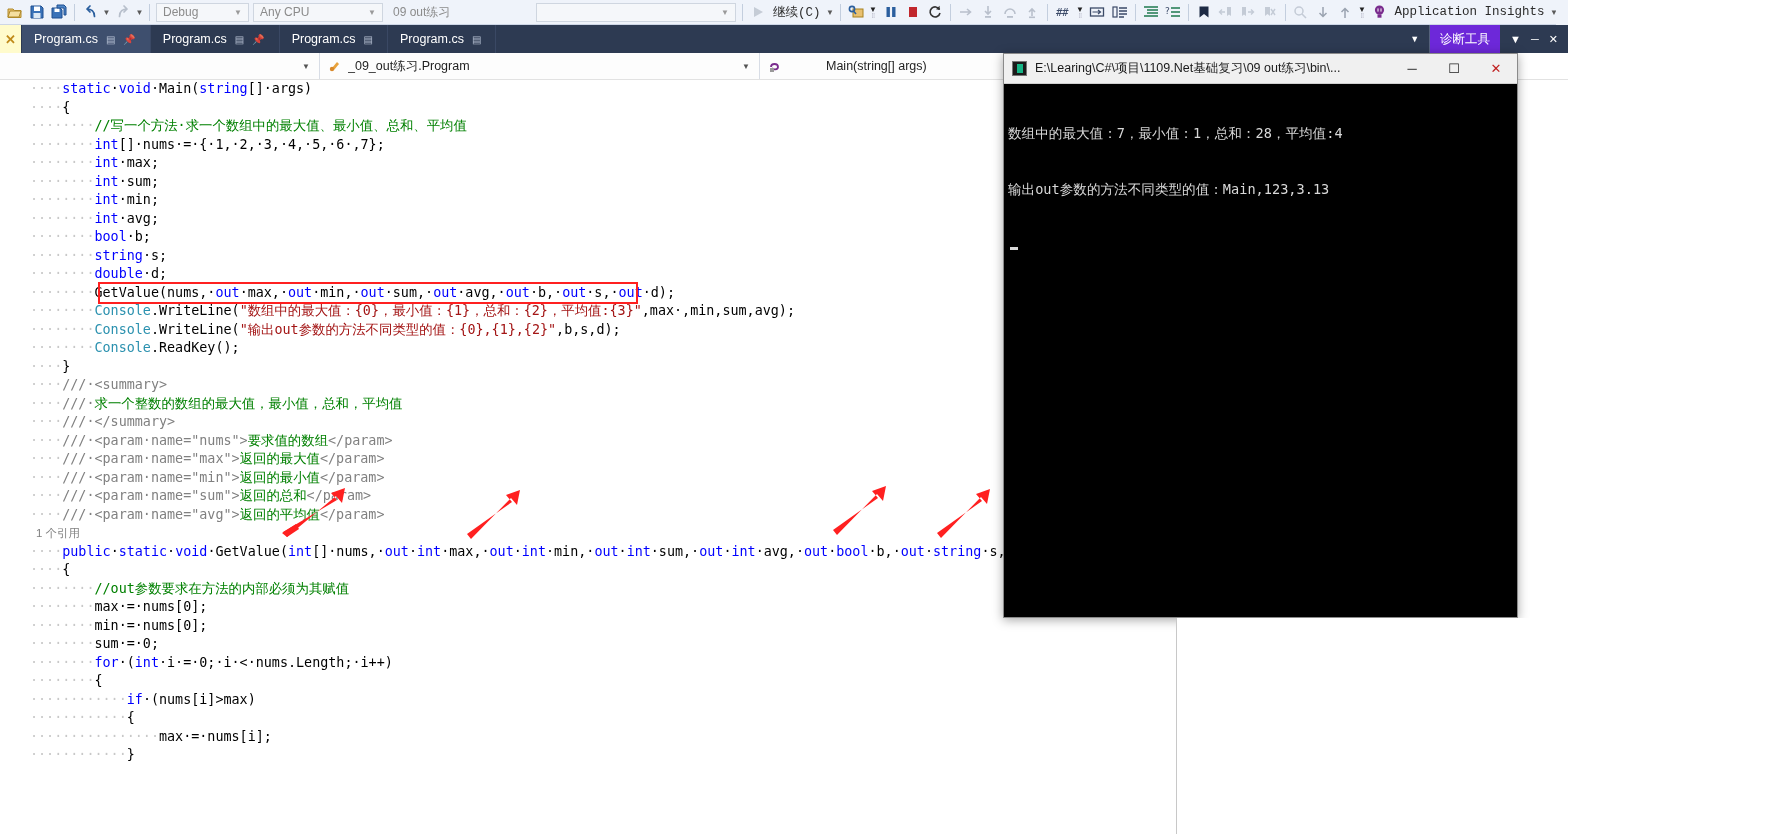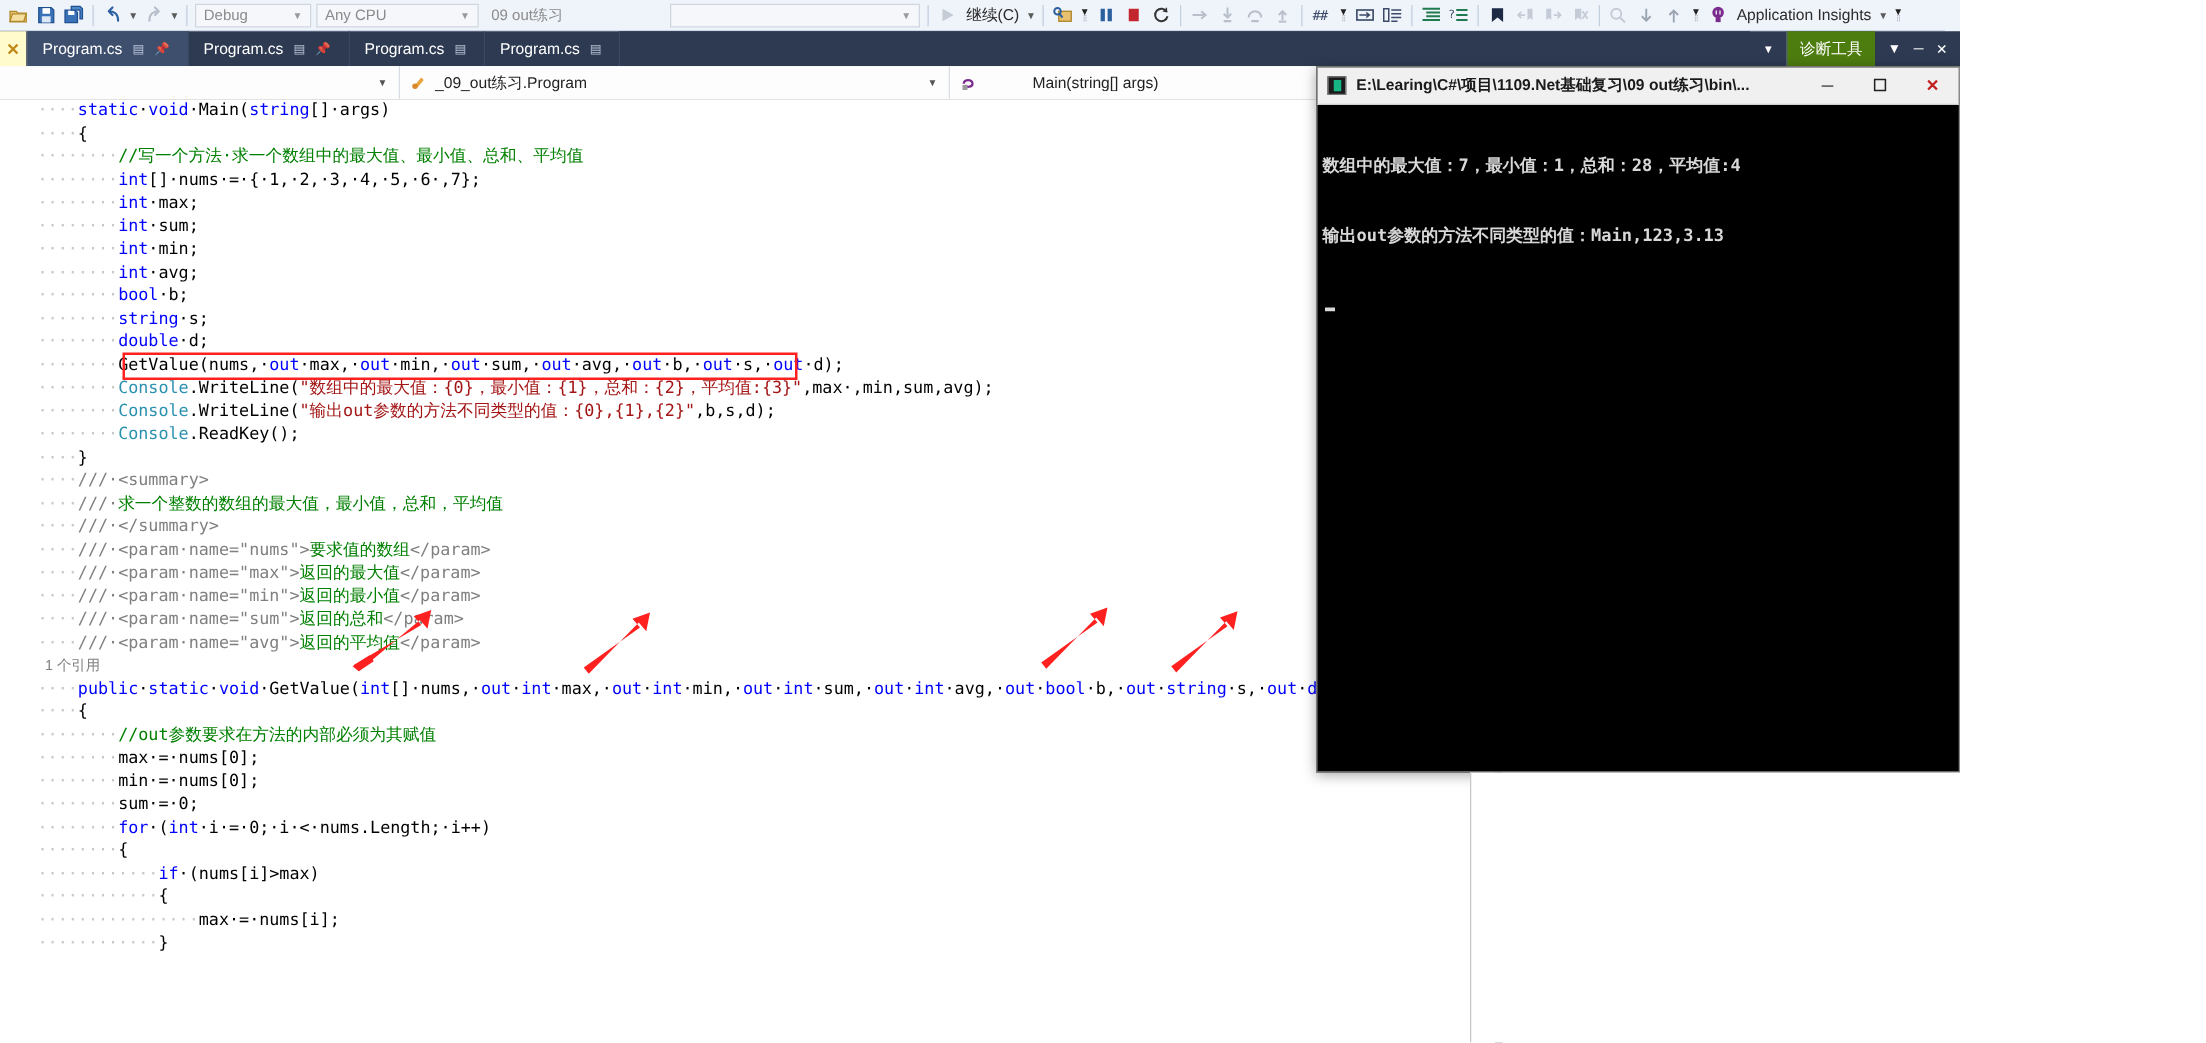--- a/index.html
+++ b/index.html
@@ -50,21 +50,21 @@
     display: flex; align-items: center;
     padding: 0 2px 0 6px;
     margin: 13px 2px;
     flex: none;
     position: relative;
   }
   .tb-combo .cb-label { flex: 1; overflow: hidden; white-space: nowrap; }
   .tb-combo .cb-arrow { font-size: 8px; color: #9a9a9a; padding: 0 4px; }
   .tb-text {
     font-size: 12.5px; color: #2b2b2b; padding: 0 4px;
-    white-space: nowrap; flex: none;
+    white-space: nowrap; flex: none; font-family: Liberation Mono, monospace;
   }
   .tb-overflow {
     display: flex; flex-direction: column; align-items: center;
     justify-content: center; width: 13px; flex: none;
   }
   .tb-overflow .ov-arrow { font-size: 8px; color: #222; line-height: 6px; }
   .tb-overflow .ov-dots {
     font-size: 5px; color: #aab; line-height: 5px; letter-spacing: -0.5px;
   }
   .icon-svg { display: block; }
@@ -90,21 +90,21 @@
     gap: 8px;
     white-space: nowrap;
   }
   .tab.active { background: #3e4f6e; }
   .tab-pin, .tab-lock {
     font-size: 10px; color: #c9d3e4; opacity: .85;
   }
   .tabbar-spacer { flex: 1; background: #2d3a52; }
   .diag-tab {
     display: flex; align-items: center;
-    background: #4d7c0f; color: #ffffff;
+    background: #6d28d9; color: #ffffff;
     font-size: 12.5px; padding: 0 10px;
     border-left: 1px solid #55627c;
   }
   .diag-arrow { color: #ffffff; font-size: 9px; padding: 0 10px;
     display: flex; align-items: center; }
   .diag-ctrls { display: flex; align-items: center; gap: 10px;
     padding: 0 10px; color: #ffffff; font-size: 11px; }
 
   
   .navbar {
@@ -156,26 +156,25 @@
     height: 18.5px; padding-left: 36px;
   }
   .hl-box {
     position: absolute;
     border: 2px solid #ff2020;
     pointer-events: none;
   }
 
   
   .console-win {
-    position: absolute; left: 1053px; top: 53px;
+    position: absolute; left: 1003px; top: 53px;
     width: 515px; height: 565px;
     background: #000000;
     border: 1px solid #8a8a8a;
     box-shadow: 0 2px 10px rgba(0,0,0,.35);
-    font-weight: bold;
   }
   .console-title {
     height: 30px; background: #f0f0f0;
     display: flex; align-items: center;
     padding-left: 8px;
     border-bottom: 1px solid #d0d0d0;
   }
   .console-ico {
     width: 15px; height: 15px; background: #1b1b1b;
     border: 1px solid #777; margin-right: 8px;

